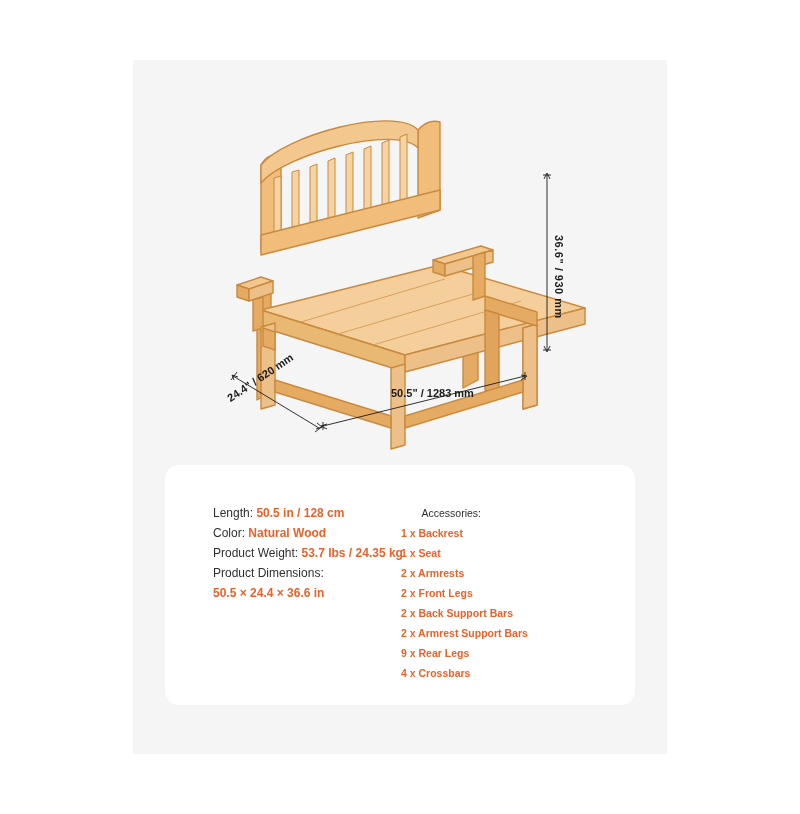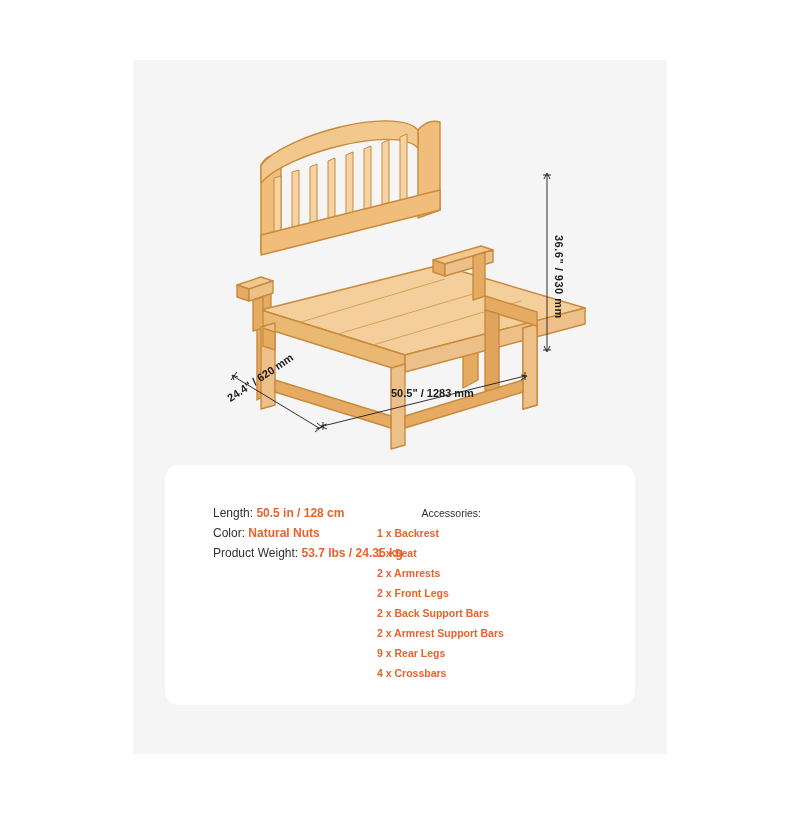--- a/index.html
+++ b/index.html
@@ -84,20 +84,21 @@
     color: #2f2f2f;
     white-space: nowrap;
     text-align: right;
   }
   .acc-item {
     font-size: 10.5px;
     line-height: 20px;
     color: #e8622c;
     font-weight: bold;
     white-space: nowrap;
+    margin-left: 24px;
   }
 
   
   .dim-label {
     position: absolute;
     font-size: 11px;
     font-weight: bold;
     color: #1b1b1b;
     white-space: nowrap;
   }
@@ -216,26 +217,30 @@
   <div id="spec-card">
     <div class="spec-columns">
 
       <div class="col-left">
         <div class="spec-line">
           <span>Length:</span>
           <span class="val">50.5 in / 128 cm</span>
         </div>
         <div class="spec-line">
           <span>Color:</span>
-          <span class="val">Natural Nuts</span>
+          <span class="val">Natural Wood</span>
         </div>
         <div class="spec-line">
           <span>Product Weight:</span>
           <span class="val">53.7 lbs / 24.35 kg</span>
         </div>
+        <div class="spec-line">
+          <span>Product Dimensions:</span>
+        </div>
+        <div class="spec-line val-only">50.5 × 24.4 × 36.6 in</div>
       </div>
 
       <div class="col-right">
         <div class="acc-col-a">
           <div class="acc-title">Accessories:</div>
           <div class="acc-item">1 x Backrest</div>
           <div class="acc-item">1 x Seat</div>
           <div class="acc-item">2 x Armrests</div>
           <div class="acc-item">2 x Front Legs</div>
           <div class="acc-item">2 x Back Support Bars</div>

